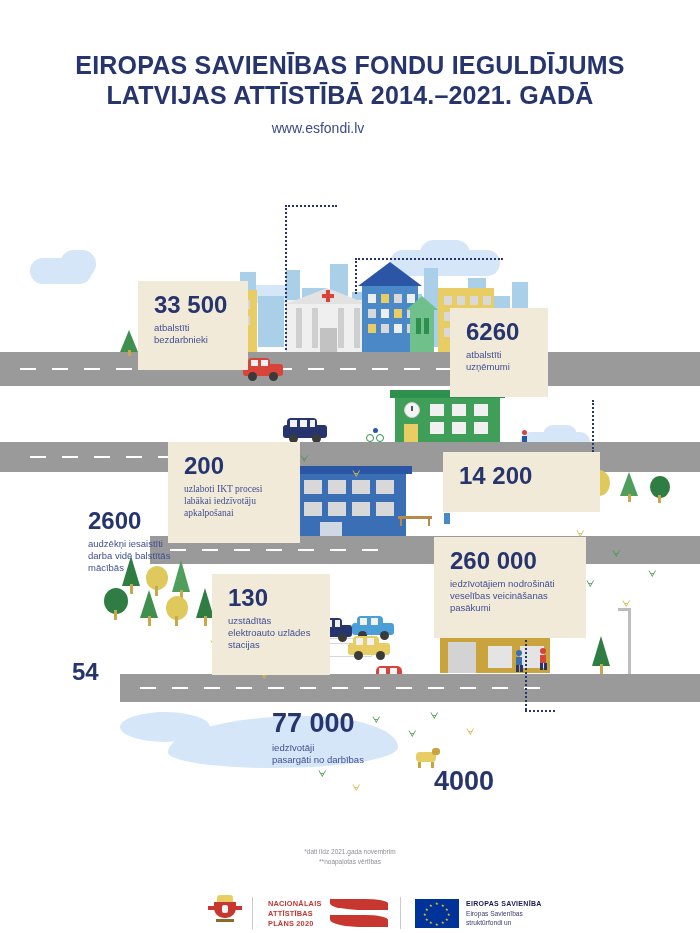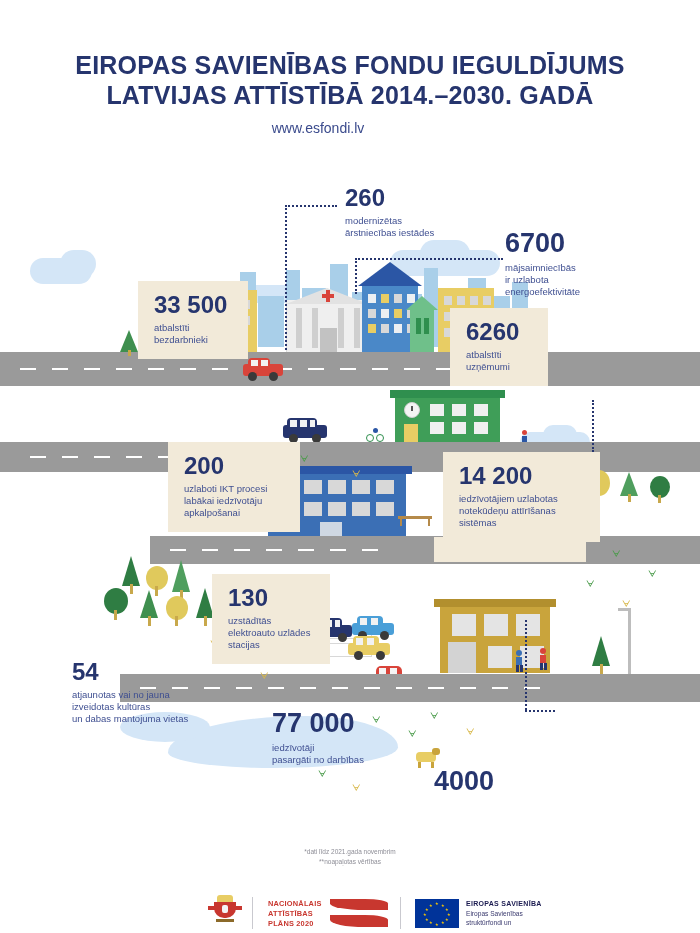--- a/index.html
+++ b/index.html
@@ -23,21 +23,21 @@
 
   
   .callout{position:absolute;}
   .callout .num{
     color:#26356e;font-weight:bold;line-height:1;white-space:nowrap;
   }
   .callout .desc{
     color:#3f4f91;line-height:1.28;margin-top:5px;
   }
   .boxed{
-    background:#f2ead9;padding:12px 14px 13px 16px;box-sizing:border-box;
+    background:#f2ead9;padding:12px 14px 24px 16px;box-sizing:border-box;
   }
   .num-xl{font-size:27px;}
   .num-lg{font-size:24px;}
   .desc-sm{font-size:9.5px;}
   .desc-xs{font-size:9px;}
 
   
   .dotline-v{position:absolute;border-left:2.2px dotted #26356e;}
   .dotline-h{position:absolute;border-top:2.2px dotted #26356e;}
 
@@ -70,21 +70,21 @@
   .euflag{position:absolute;background:#003399;}
   .eustar{position:absolute;color:#ffcc00;font-size:4px;line-height:1;}
 </style>
 </head>
 <body>
 
 <div id="stage">
 
   <div class="title-wrap">
     <div class="title-line">EIROPAS SAVIENĪBAS FONDU IEGULDĪJUMS</div>
-    <div class="title-line">LATVIJAS ATTĪSTĪBĀ 2014.–2030. GADĀ</div>
+    <div class="title-line">LATVIJAS ATTĪSTĪBĀ 2014.–2021. GADĀ</div>
   </div>
   <div class="site-url">www.esfondi.lv</div>
 
   <div>
 
     <div class="cloud" style="left:30px;top:258px;width:62px;height:26px;"></div>
     <div class="cloud" style="left:60px;top:250px;width:36px;height:28px;"></div>
     <div class="cloud" style="left:390px;top:250px;width:110px;height:26px;"></div>
     <div class="cloud" style="left:420px;top:240px;width:50px;height:28px;"></div>
     <div class="cloud" style="left:520px;top:432px;width:70px;height:20px;"></div>
@@ -421,75 +421,69 @@
   </div>
 
   <div class="dotline-v" style="left:285px;top:205px;height:145px;"></div>
   <div class="dotline-h" style="left:285px;top:205px;width:52px;"></div>
   <div class="dotline-v" style="left:355px;top:258px;height:36px;"></div>
   <div class="dotline-h" style="left:355px;top:258px;width:148px;"></div>
   <div class="dotline-v" style="left:592px;top:400px;height:52px;"></div>
   <div class="dotline-v" style="left:525px;top:620px;height:90px;"></div>
   <div class="dotline-h" style="left:525px;top:710px;width:30px;"></div>
 
-  <div class="callout" style="left:345px;top:186px;">
-    <div class="num num-lg">260</div>
-    <div class="desc desc-sm" style="white-space:pre-line;">modernizētas
-ārstniecības iestādes</div>
-  </div>
-
-  <div class="callout" style="left:505px;top:230px;">
-    <div class="num num-xl">6700</div>
-    <div class="desc desc-sm" style="white-space:pre-line;">mājsaimniecībās
-ir uzlabota
-energoefektivitāte</div>
-  </div>
+
 
   <div class="callout boxed" style="left:138px;top:281px;width:110px;">
     <div class="num num-lg">33 500</div>
     <div class="desc desc-sm" style="white-space:pre-line;">atbalstīti
 bezdarbnieki</div>
   </div>
 
   <div class="callout boxed" style="left:450px;top:308px;width:98px;">
     <div class="num num-lg">6260</div>
     <div class="desc desc-sm" style="white-space:pre-line;">atbalstīti
 uzņēmumi</div>
   </div>
 
 
   <div class="callout boxed" style="left:168px;top:442px;width:132px;">
     <div class="num num-lg">200</div>
-    <div class="desc desc-sm" style="white-space:pre-line;">uzlaboti IKT procesi
+    <div class="desc desc-sm" style="white-space:pre-line;font-family:Liberation Serif, serif;">uzlaboti IKT procesi
 labākai iedzīvotāju
 apkalpošanai</div>
   </div>
 
   <div class="callout boxed" style="left:443px;top:452px;width:157px;">
     <div class="num num-lg">14 200</div>
-    <div class="desc desc-sm" style="white-space:pre-line;">iedzīvotājiem uzlabotas
-notekūdeņu attīrīšanas sistēmas</div>
-  </div>
-
+  </div>
+
+  <div class="callout" style="left:88px;top:509px;">
+    <div class="num num-lg">2600</div>
+    <div class="desc desc-sm" style="white-space:pre-line;">audzēkņi iesaistīti
+darba vidē balstītās
+mācībās</div>
+  </div>
 
   <div class="callout boxed" style="left:434px;top:537px;width:152px;">
+    <div class="num num-lg">260 000</div>
+    <div class="desc desc-sm" style="white-space:pre-line;">iedzīvotājiem nodrošināti
+veselības veicināšanas
+pasākumi</div>
   </div>
 
   <div class="callout boxed" style="left:212px;top:574px;width:118px;">
     <div class="num num-lg">130</div>
     <div class="desc desc-sm" style="white-space:pre-line;">uzstādītās
 elektroauto uzlādes
 stacijas</div>
   </div>
 
   <div class="callout" style="left:72px;top:660px;">
     <div class="num num-lg">54</div>
-    <div class="desc desc-sm" style="white-space:pre-line;">atjaunotas vai no jauna
-izveidotas kultūras
-un dabas mantojuma vietas</div>
   </div>
 
   <div class="callout" style="left:272px;top:710px;">
     <div class="num num-xl">77 000</div>
     <div class="desc desc-sm" style="white-space:pre-line;">iedzīvotāji
 pasargāti no darbības</div>
   </div>
 
 
   <div class="callout" style="left:434px;top:768px;">

